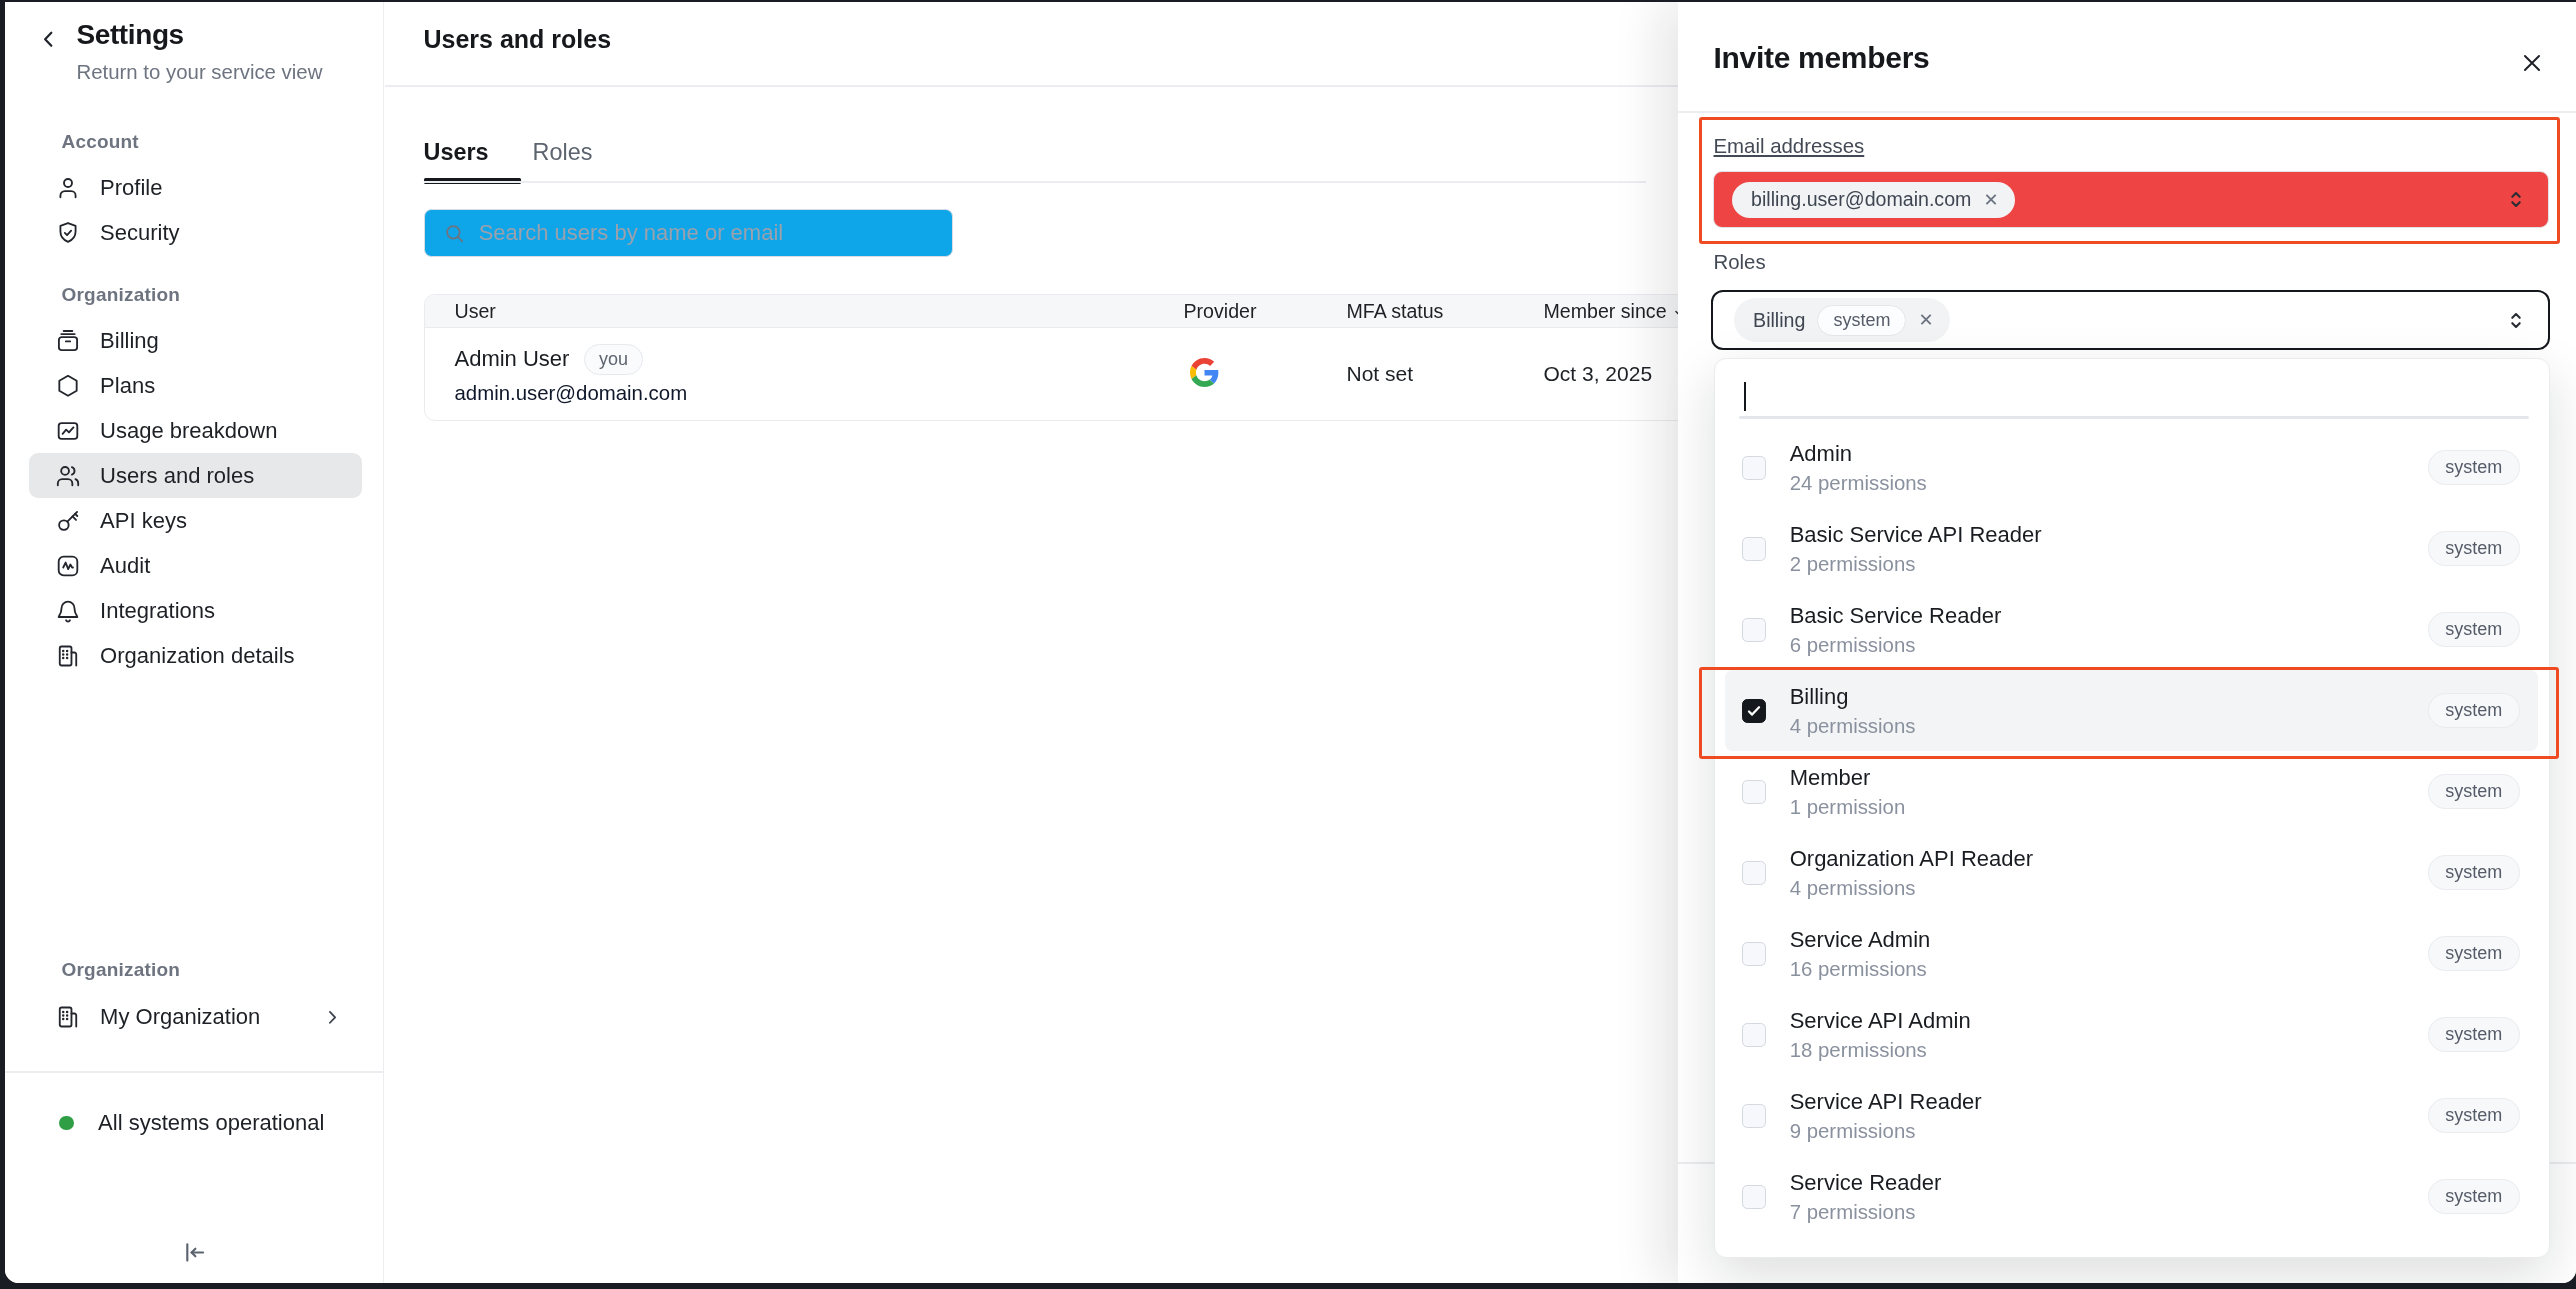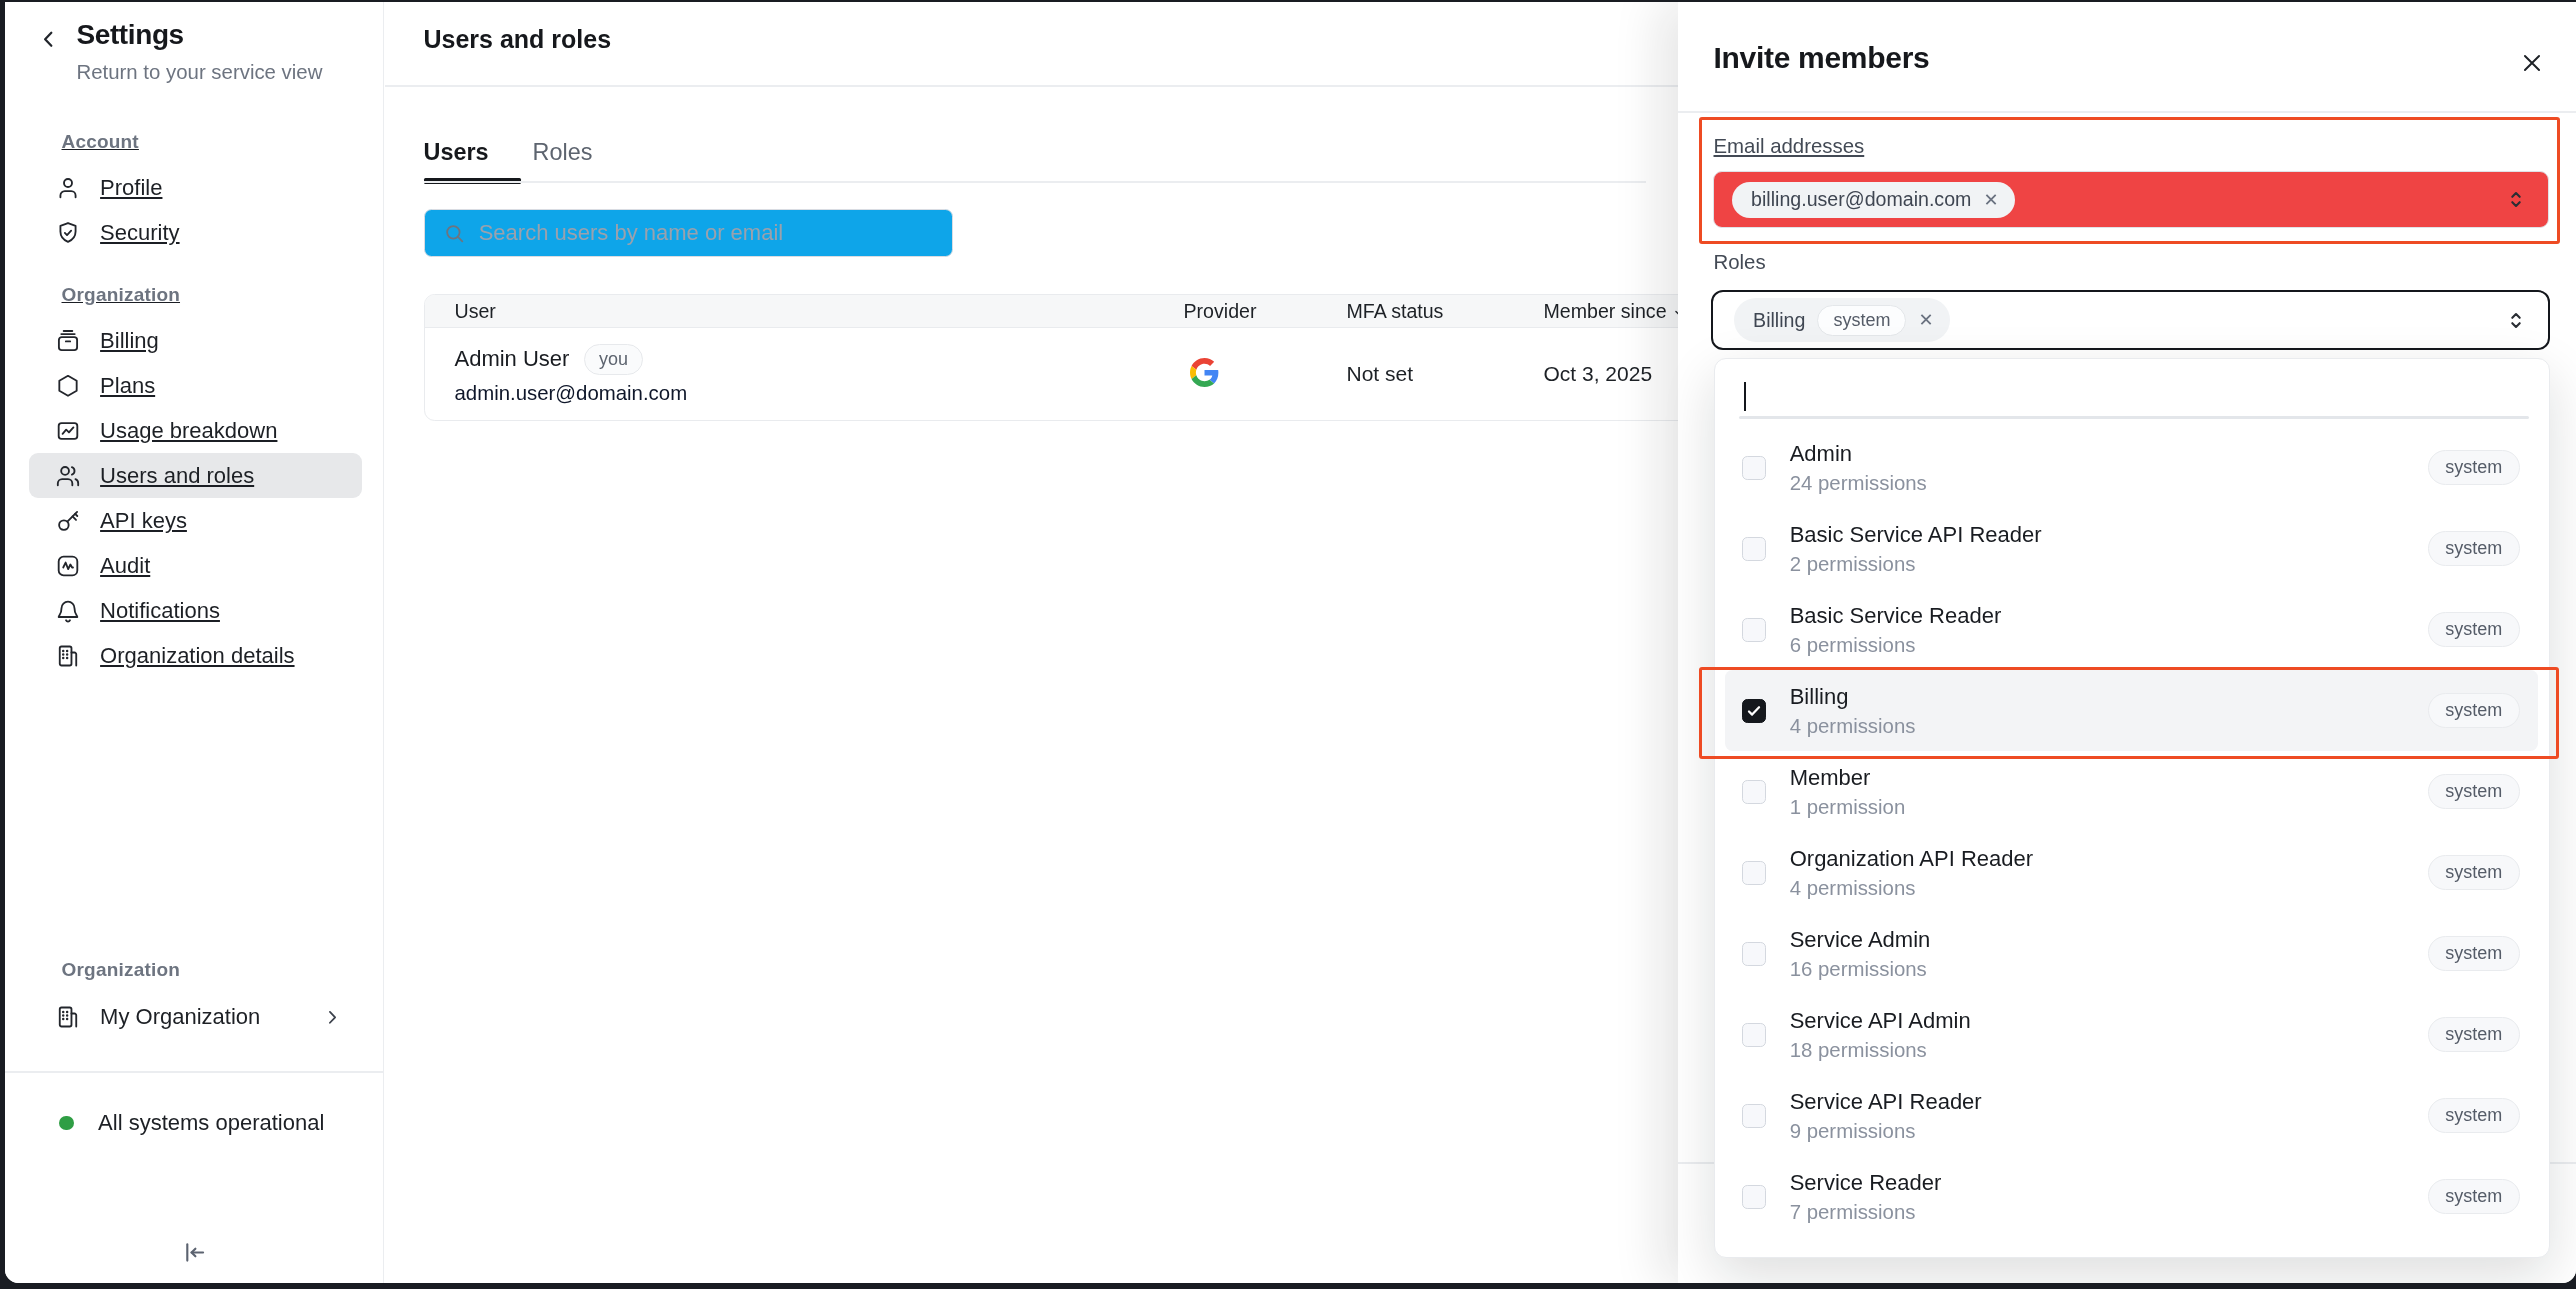--- a/index.html
+++ b/index.html
@@ -16,21 +16,21 @@
     background:#fff; border-radius:0 0 13.6px 13.6px; overflow:hidden;
   }
   .icon { display:inline-flex; align-items:center; justify-content:center; flex:none; }
   .icon svg { width:100%; height:100%; display:block; }
 
   
   .sidebar { position:absolute; left:0; top:0; width:379px; height:100%; background:#fff; border-right:1.5px solid #ebedf0; }
   .back-btn { position:absolute; left:30px; top:24px; width:27px; height:27px; background:none; border:none; color:#22262c; cursor:pointer; }
   .sb-title { position:absolute; left:72px; top:16.6px; font-size:28px; font-weight:700; color:#16181c; letter-spacing:-0.4px; }
   .sb-subtitle { position:absolute; left:72px; top:59px; font-size:20.4px; color:#6d7480; }
-  .sb-nav { position:absolute; left:0; top:127px; right:0;text-decoration:underline; }
+  .sb-nav { position:absolute; left:0; top:127px; right:0; }
   .sb-label { height:26px; line-height:26px; padding-left:57px; font-size:19px; font-weight:700; color:#6d7480; letter-spacing:0.2px; }
   .sb-items { margin-top:10.6px; }
   .sb-section + .sb-section { margin-top:26px; }
   .sb-item { height:45px; display:flex; align-items:center; padding-left:50px; gap:19.6px; font-size:22px; color:#1d2025; cursor:pointer; }
   .sb-item .icon { width:26px; height:26px; color:#23262c; }
   .sb-item.active { background:#e7e8ea; border-radius:9px; margin:0 21px 0 24px; padding-left:26px; }
   .sb-org { position:absolute; left:0; top:955px; right:0; }
   .sb-org .sb-item { height:47px; padding-right:39px; }
   .sb-org .chev { margin-left:auto; width:22.6px; height:22.6px; color:#3c424c; }
   .sb-divider { position:absolute; left:0; top:1069px; width:100%; height:1.5px; background:#ebedf0; }
@@ -213,21 +213,21 @@
     <span class="sb-item-label">Audit</span>
   </div>
 
   <div class="sb-item">
     <span class="icon" style="width: 26px; height: 26px;">
                 <svg viewBox="0 0 24 24" fill="none" stroke="currentColor" stroke-width="1.7" stroke-linecap="round" stroke-linejoin="round">
                   <path d="M18 9.4a6 6 0 1 0-12 0c0 6-2.6 6.4-2.6 8.1h17.2c0-1.7-2.6-2.1-2.6-8.1z"></path>
                   <path d="M10.2 20.6a2 2 0 0 0 3.6 0"></path>
                 </svg>
               </span>
-    <span class="sb-item-label">Notifications</span>
+    <span class="sb-item-label">Integrations</span>
   </div>
 
   <div class="sb-item">
     <span class="icon" style="width: 26px; height: 26px;">
                 <svg viewBox="0 0 24 24" fill="none" stroke="currentColor" stroke-width="1.7" stroke-linecap="round" stroke-linejoin="round">
                   <rect x="4.4" y="3.2" width="10.8" height="17.6" rx="1.6"></rect>
                   <path d="M15.2 8.8h2.8a1.6 1.6 0 0 1 1.6 1.6v10.4"></path>
                   <path d="M7.6 7.4h.01M11.2 7.4h.01M7.6 10.6h.01M11.2 10.6h.01M7.6 13.8h.01M11.2 13.8h.01" stroke-width="2.3"></path>
                 </svg>
               </span>

